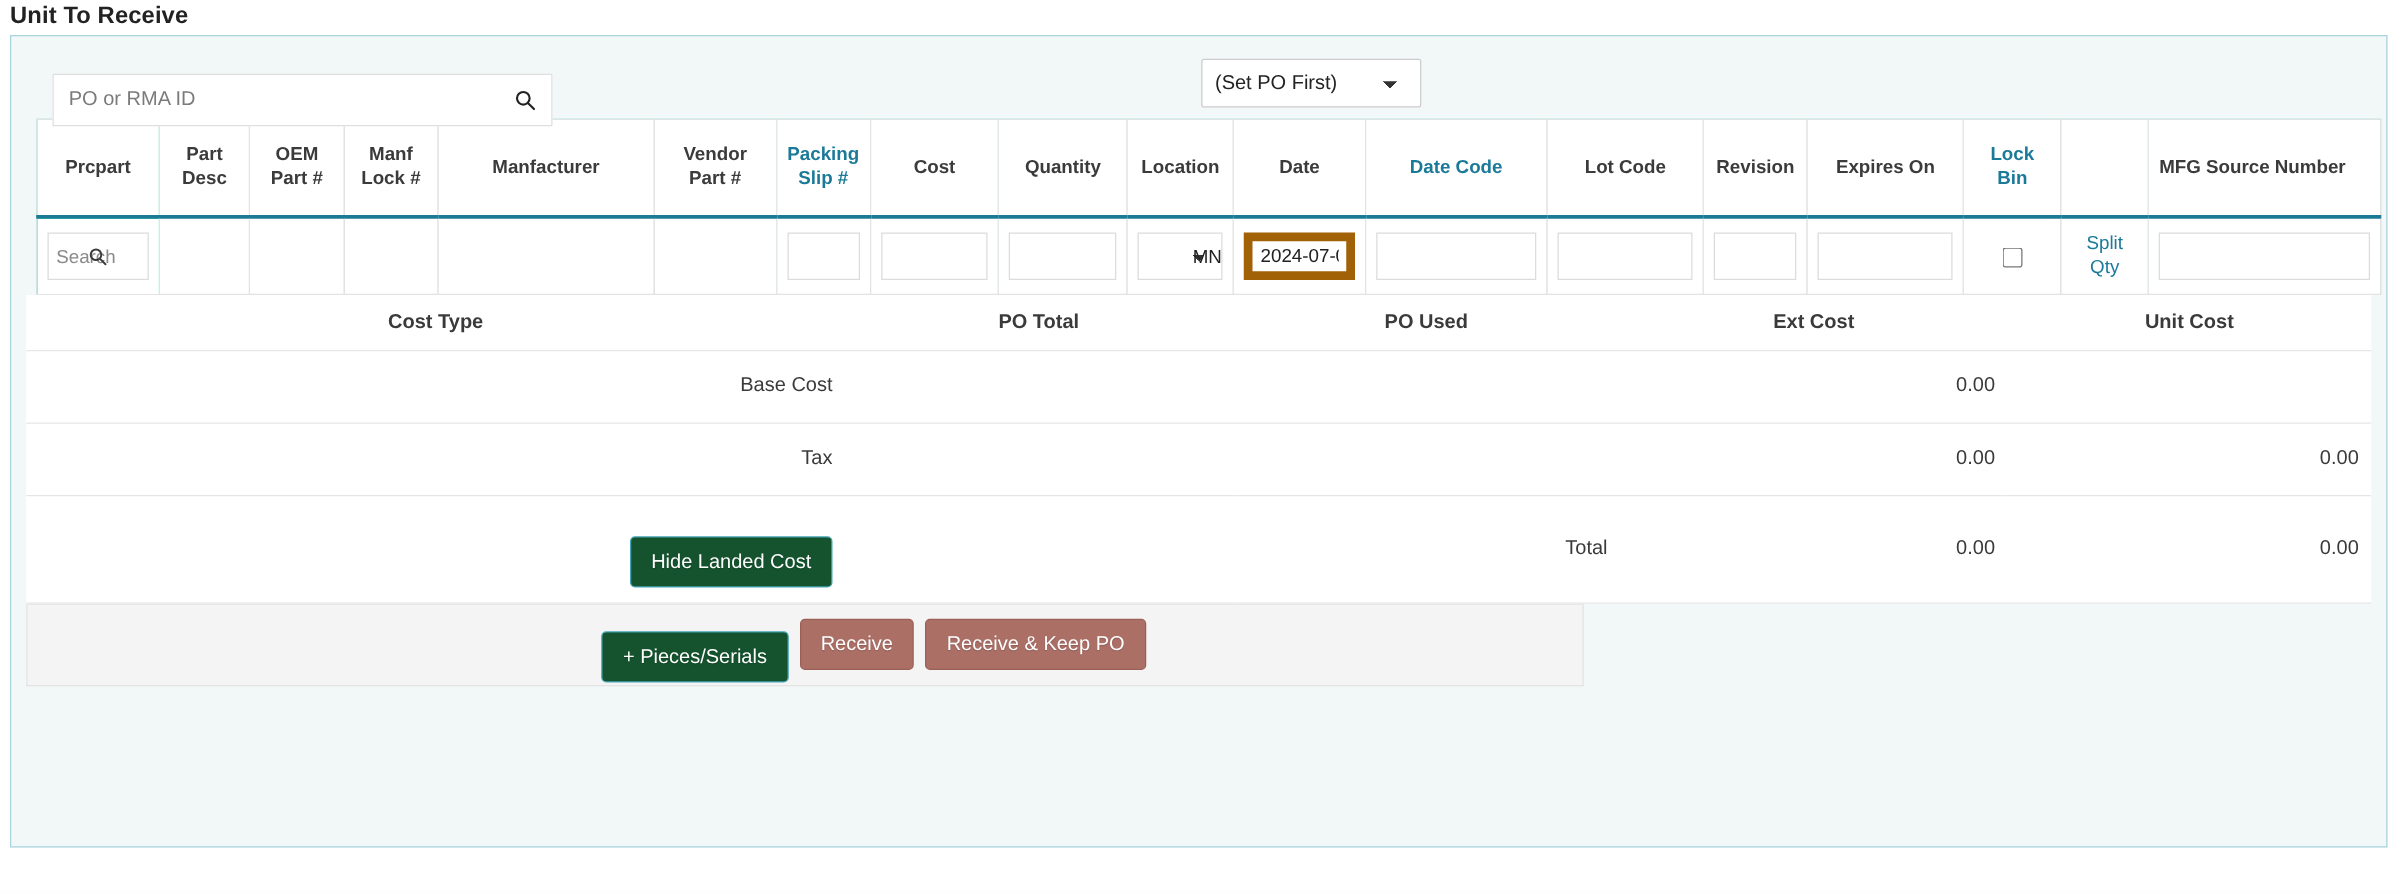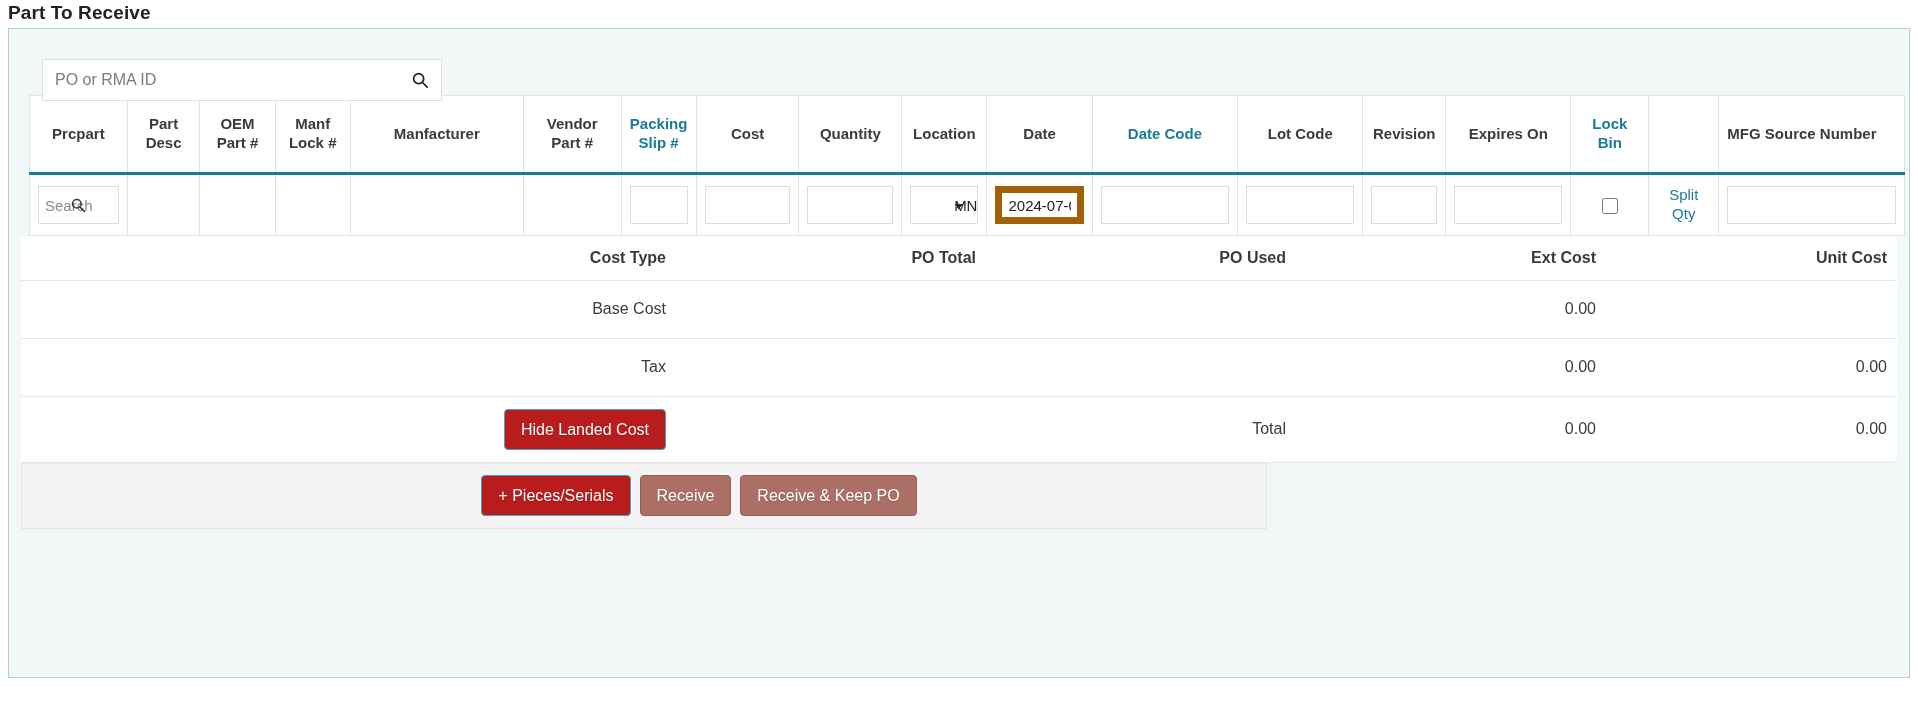--- a/index.html
+++ b/index.html
@@ -220,21 +220,21 @@
     table-layout: fixed;
   }
   .cost-table th {
     font-size: 16px;
     font-weight: bold;
     color: #3a3a3a;
     padding: 12px 10px;
     height: 44px;
     background: #ffffff;
     border: none;
-    text-align: right;
+    text-align: center;
   }
   .cost-table td {
     font-size: 16px;
     color: #3a3a3a;
     padding: 12px 10px;
     height: 58px;
     background: #ffffff;
     border-top: 1px solid #e6e6e6;
     text-align: right;
     vertical-align: middle;
@@ -260,21 +260,21 @@
     border: 1px solid transparent;
     border-radius: 4px;
     font-family: "Liberation Sans", sans-serif;
     font-size: 16px;
     color: #ffffff;
     padding: 10px 16px;
     cursor: pointer;
     line-height: 1.2;
     text-shadow: 0 1px 1px rgba(0,0,0,0.18);
   }
-  .btn-teal { background: #b91c1c; border-color: #44a4b6; }
+  .btn-teal { background: #14532d; border-color: #44a4b6; margin-top: 20px; }
   .btn-brown { background: #ab6f66; border-color: #9a6057; }
 
   .hide-landed-wrap { text-align: left; padding-left: 360px; }
 
   
   .footer-bar {
     width: 1246px;
     margin: 0 12px;
     background: #f4f4f4;
     border: 1px solid #e4e4e4;
@@ -285,35 +285,38 @@
     justify-content: center;
     gap: 9px;
     padding-left: 110px;
   }
 </style>
 </head>
 <body>
 
 <div id="page">
 
-  <div class="page-title">Part To Receive</div>
+  <div class="page-title">Unit To Receive</div>
 
   <div class="panel">
 
     <div class="search-row">
       <div class="po-search-wrap">
         <input class="po-search-input" type="text" placeholder="PO or RMA ID" value="" style="">
         <span class="po-search-icon">
           <svg viewBox="0 0 20 20" width="18" height="18" fill="none" stroke="currentColor" stroke-width="1.9">
             <circle cx="8.5" cy="8.5" r="5.6"></circle>
             <line x1="12.8" y1="12.8" x2="18" y2="18" stroke-linecap="round"></line>
           </svg>
         </span>
       </div>
 
+      <select class="po-select">
+        <option>(Set PO First)</option>
+      </select>
     </div>
 
     <table class="part-table">
       <colgroup>
         <col style="width:78px">
           <col style="width:58px">
           <col style="width:60px">
           <col style="width:60px">
         <col style="width:138px">
           <col style="width:78px">

